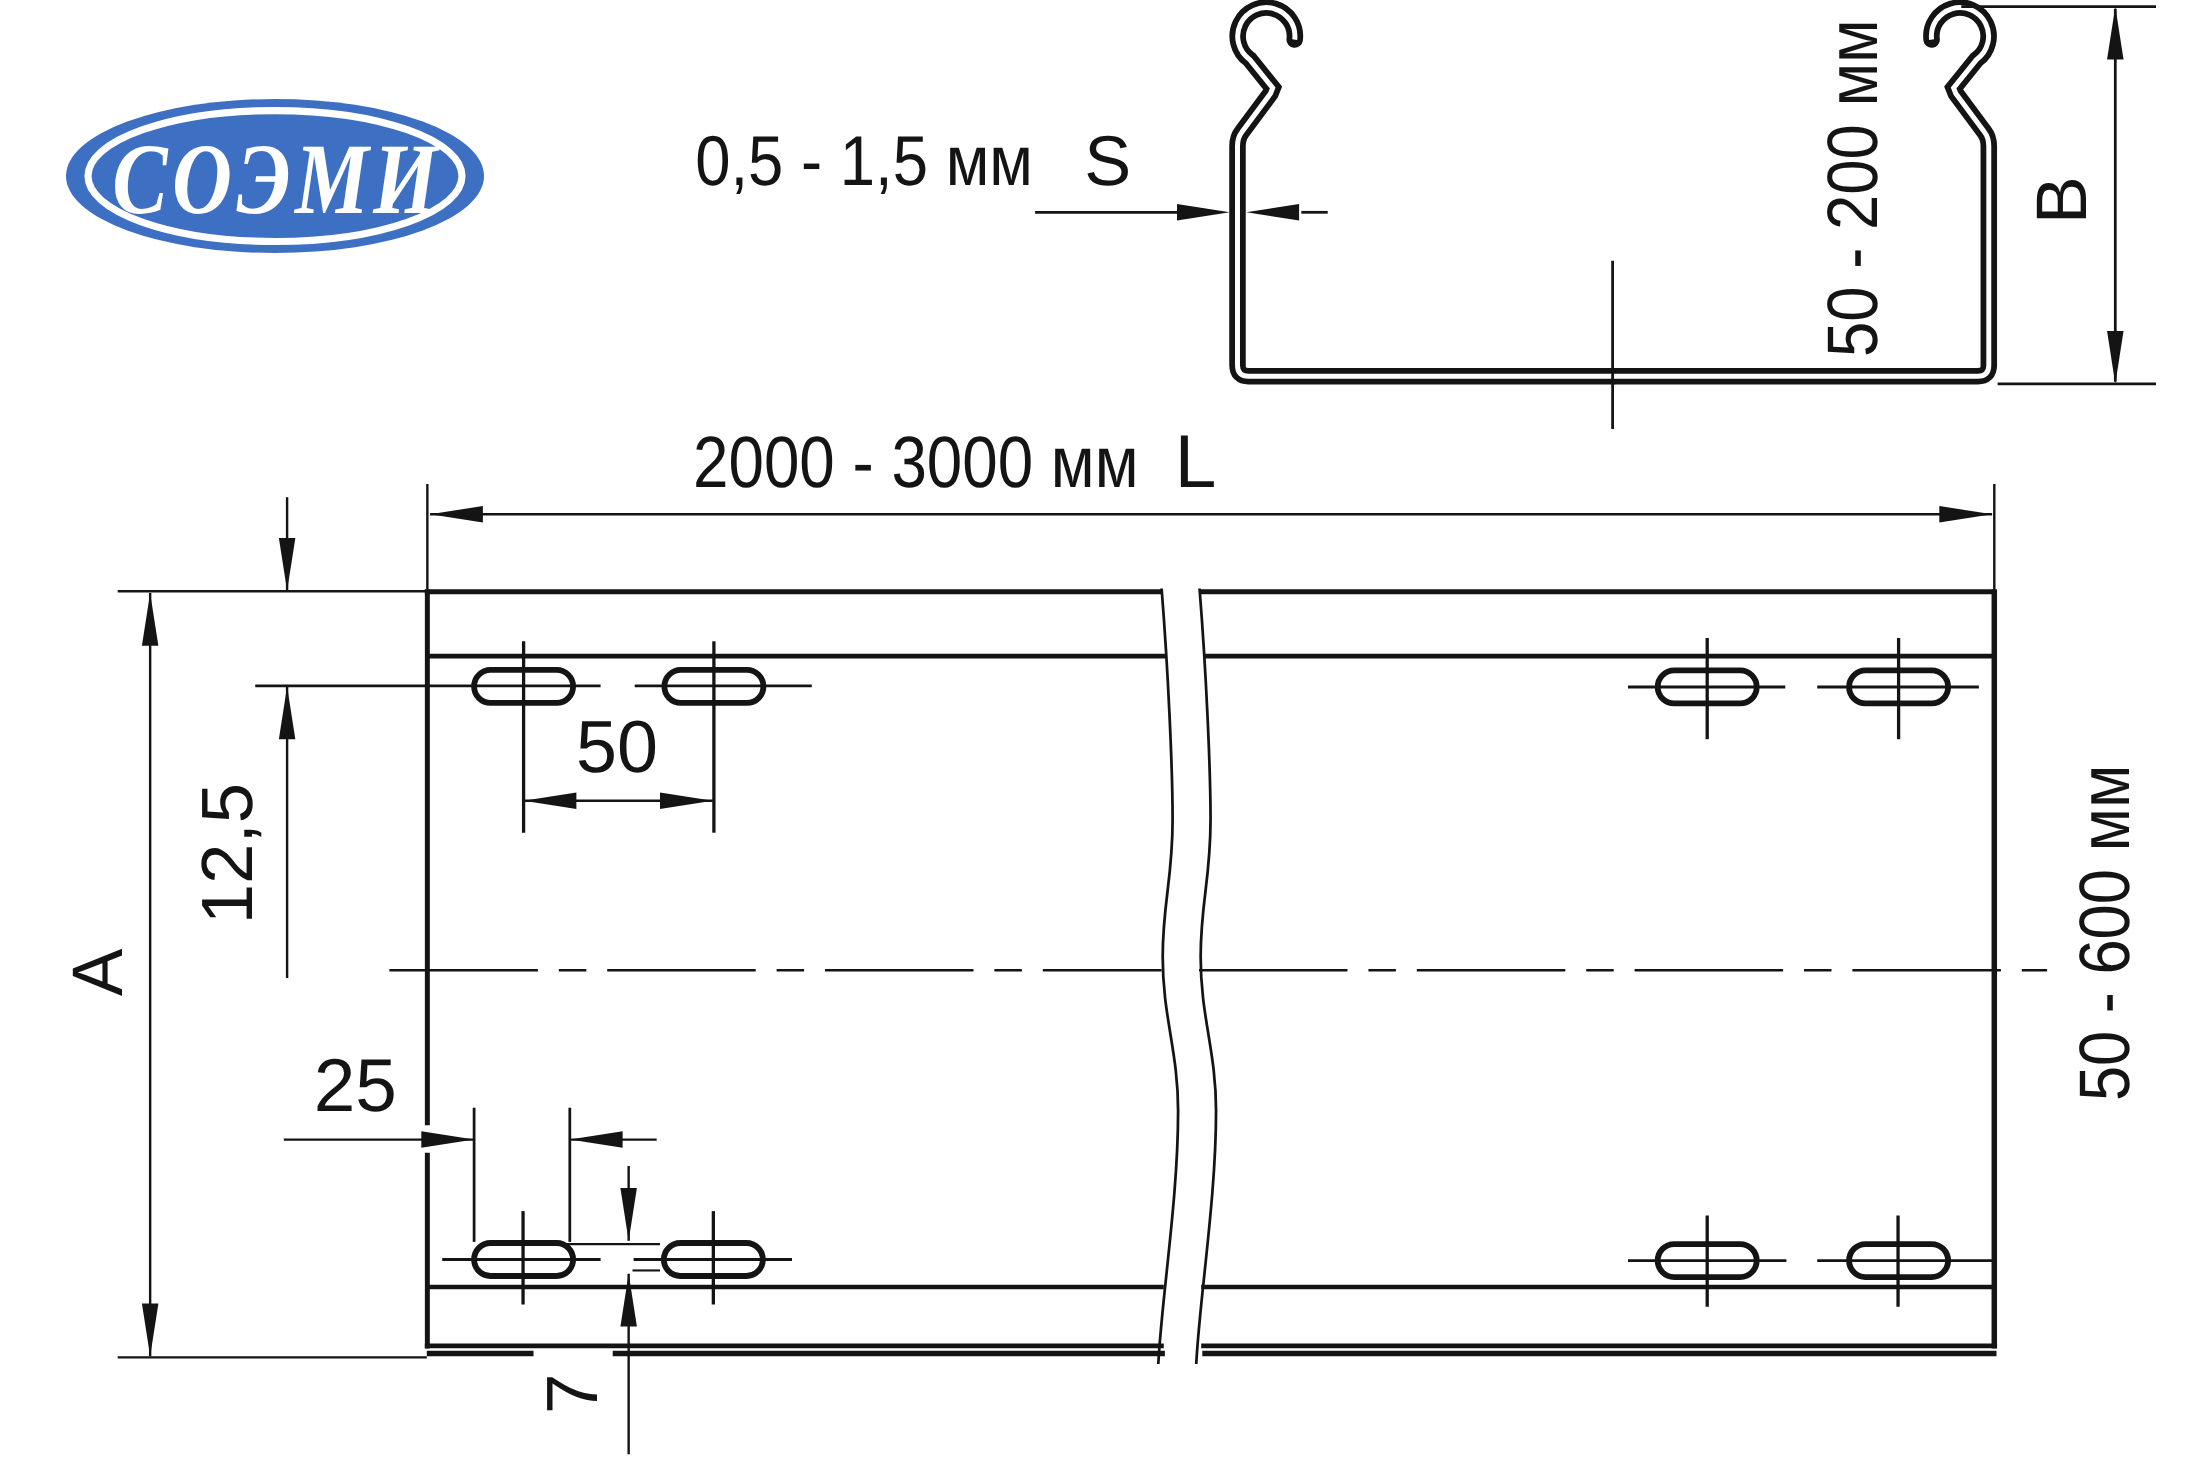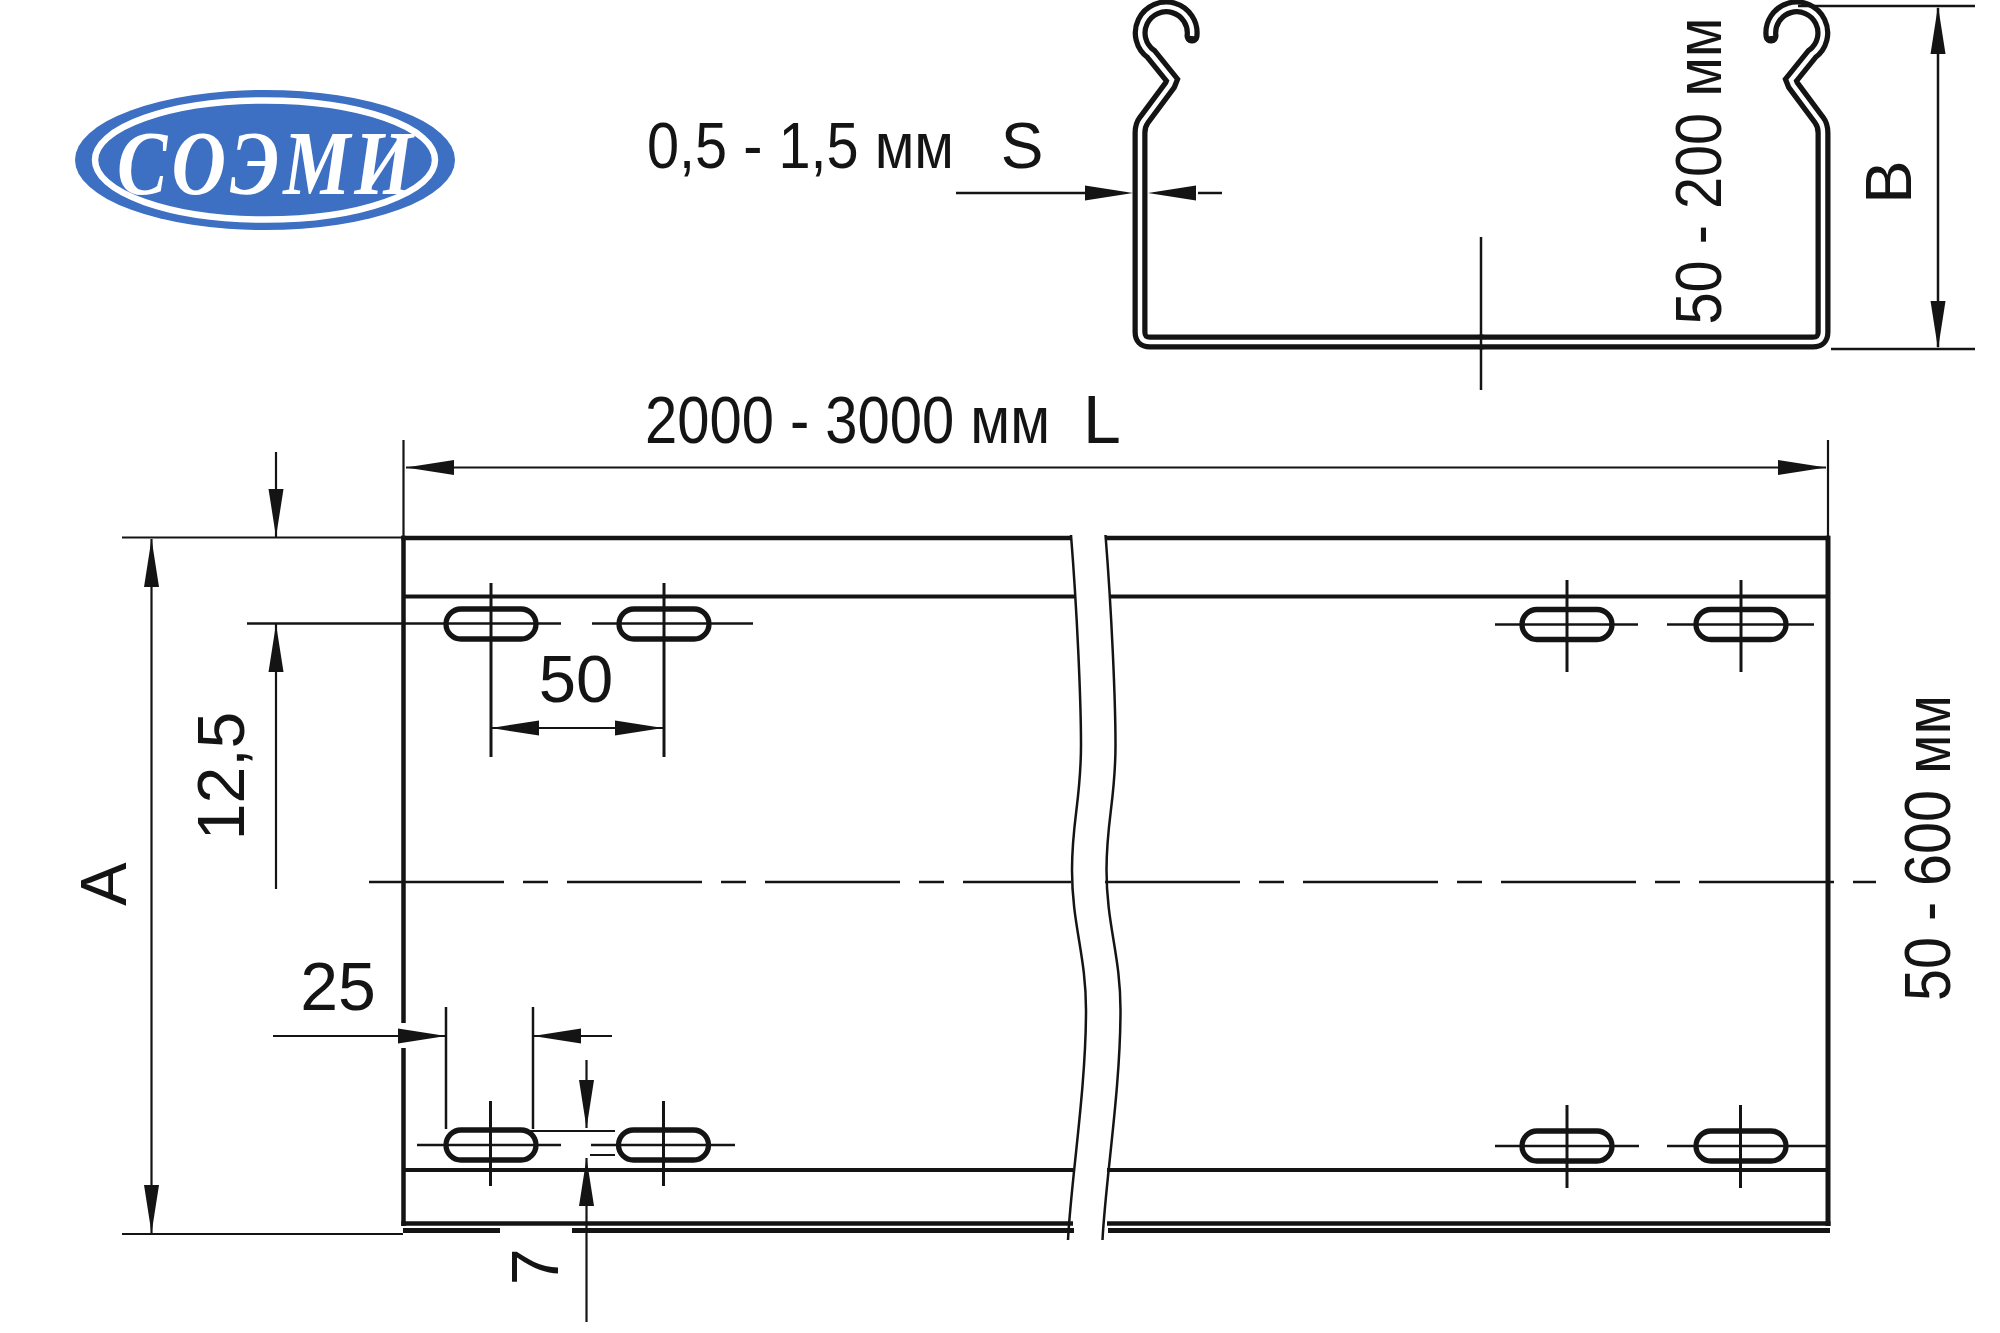--- a/index.html
+++ b/index.html
@@ -1,16 +1,16 @@
 <!DOCTYPE html>
 <html><head>
 <meta charset="utf-8">
 <style>
   html,body{margin:0;padding:0;background:#ffffff;}
-  .page{width:1960px;height:1333px;position:relative;background:#ffffff;overflow:hidden;padding-left:15px;}
+  .page{width:1960px;height:1333px;position:relative;background:#ffffff;overflow:hidden;}
   text{font-family:"Liberation Sans",sans-serif;fill:#141414;}
   .logotext{font-family:"Liberation Serif",serif;font-style:italic;font-weight:600;fill:#ffffff;}
 </style>
 </head>
 <body>
 <div class="page">
 <svg width="2000" height="1333" viewBox="0 0 2000 1333">
 <rect x="0" y="0" width="2000" height="1333" fill="#ffffff"></rect>
 
 <g>

